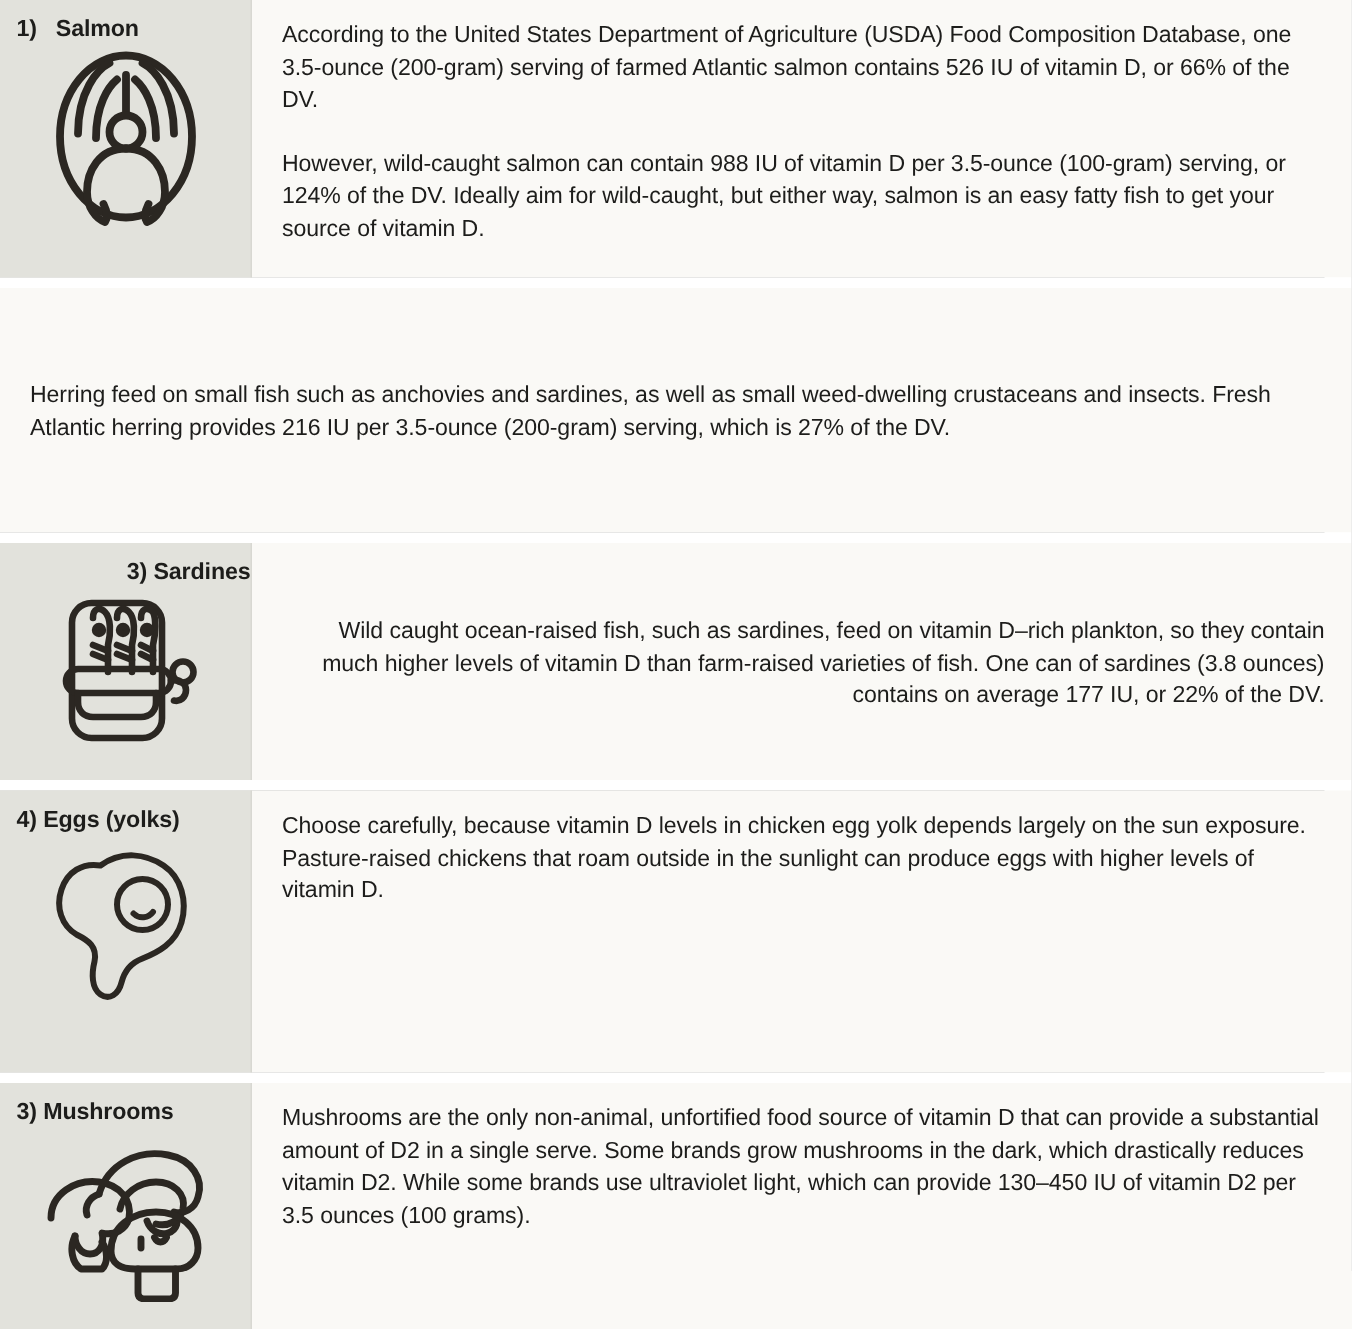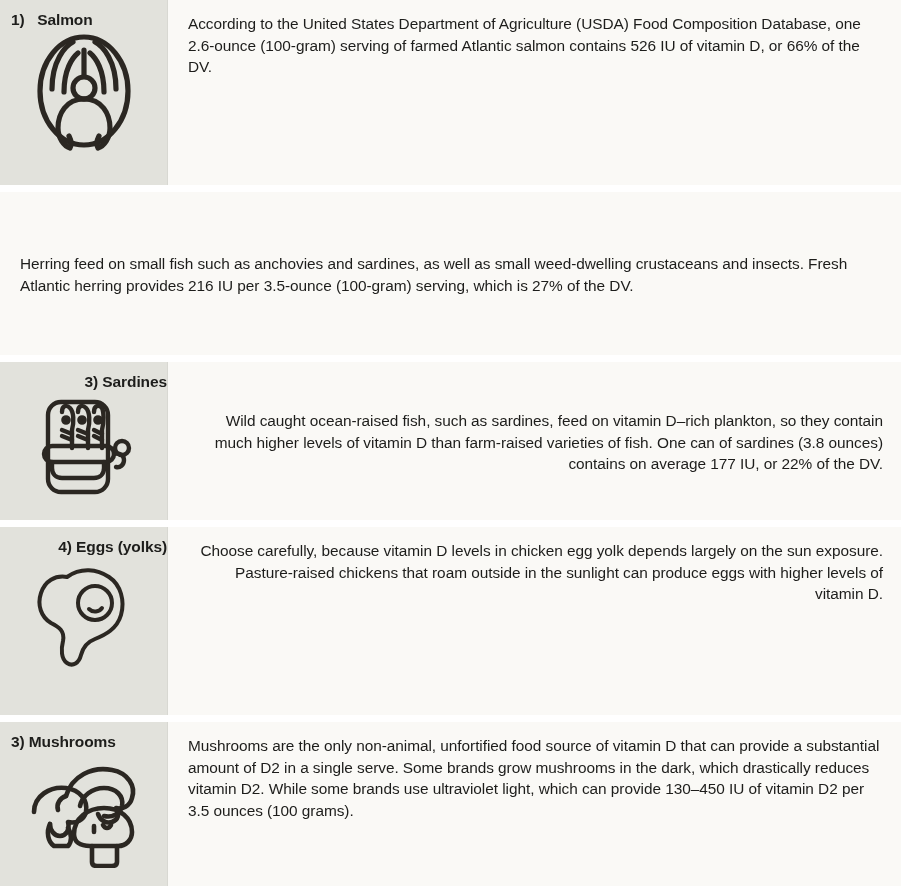--- a/index.html
+++ b/index.html
@@ -96,28 +96,29 @@
           <path d="M34 58 C34 36 42 24 48 19"></path>
           <path d="M74 58 C74 36 66 24 60 19"></path>
           <path d="M54 16 L54 42"></path>
           <circle cx="54" cy="54" r="11"></circle>
           <path d="M54 65 C36 65 28 80 28 94 C28 104 34 112 40 114 C42 111 41 106 39 102"></path>
           <path d="M54 65 C72 65 80 80 80 94 C80 104 74 112 68 114 C66 111 67 106 69 102"></path>
         </svg>
       </div>
     </div>
     <div class="text-cell top-align">
-      <p class="para">According to the United States Department of Agriculture (USDA) Food Composition Database, one 2.6-ounce (100-gram) serving of farmed Atlantic salmon contains 526 IU of vitamin D, or 66% of the DV.</p>
+      <p class="para">According to the United States Department of Agriculture (USDA) Food Composition Database, one 3.5-ounce (200-gram) serving of farmed Atlantic salmon contains 526 IU of vitamin D, or 66% of the DV.</p>
+      <p class="para">However, wild-caught salmon can contain 988 IU of vitamin D per 3.5-ounce (100-gram) serving, or 124% of the DV. Ideally aim for wild-caught, but either way, salmon is an easy fatty fish to get your source of vitamin D.</p>
     </div>
   </div>
   <div class="row-sep"></div>
 
   <div class="food-row" style="height:163px;">
     <div class="text-cell">
-      <p class="para">Herring feed on small fish such as anchovies and sardines, as well as small weed-dwelling crustaceans and insects. Fresh Atlantic herring provides 216 IU per 3.5-ounce (100-gram) serving, which is 27% of the DV.</p>
+      <p class="para">Herring feed on small fish such as anchovies and sardines, as well as small weed-dwelling crustaceans and insects. Fresh Atlantic herring provides 216 IU per 3.5-ounce (200-gram) serving, which is 27% of the DV.</p>
     </div>
   </div>
   <div class="row-sep"></div>
 
   <div class="food-row" style="height:158px;text-align:right;">
     <div class="icon-cell">
       <div class="row-label">3) Sardines</div>
       <div class="icon-wrap">
         <svg width="104" height="104" viewBox="0 0 104 104" fill="none" stroke="#2b2722" stroke-width="4.4" stroke-linecap="round" stroke-linejoin="round">
           <rect x="16" y="6" width="60" height="90" rx="13"></rect>
@@ -136,21 +137,21 @@
           <circle cx="90" cy="52" r="7"></circle>
         </svg>
       </div>
     </div>
     <div class="text-cell">
       <p class="para">Wild caught ocean-raised fish, such as sardines, feed on vitamin D–rich plankton, so they contain much higher levels of vitamin D than farm-raised varieties of fish. One can of sardines (3.8 ounces) contains on average 177 IU, or 22% of the DV.</p>
     </div>
   </div>
   <div class="row-sep"></div>
 
-  <div class="food-row" style="height:188px;text-align:right;">
+  <div class="food-row" style="height:188px;">
     <div class="icon-cell">
       <div class="row-label">4) Eggs (yolks)</div>
       <div class="icon-wrap">
         <svg width="110" height="112" viewBox="0 0 110 112" fill="none" stroke="#2b2722" stroke-width="4" stroke-linecap="round" stroke-linejoin="round">
           <path d="M38 16 C52 6 68 8 80 16 C92 24 96 40 92 54 C88 68 76 74 66 78 C58 81 54 86 52 94 C50 102 44 106 38 102 C32 98 32 88 34 80 C36 70 30 66 22 62 C12 56 8 44 12 32 C16 20 26 14 38 16 Z"></path>
           <circle cx="66" cy="42" r="17"></circle>
           <path d="M60 48 C64 52 70 51 73 47"></path>
         </svg>
       </div>
     </div>

